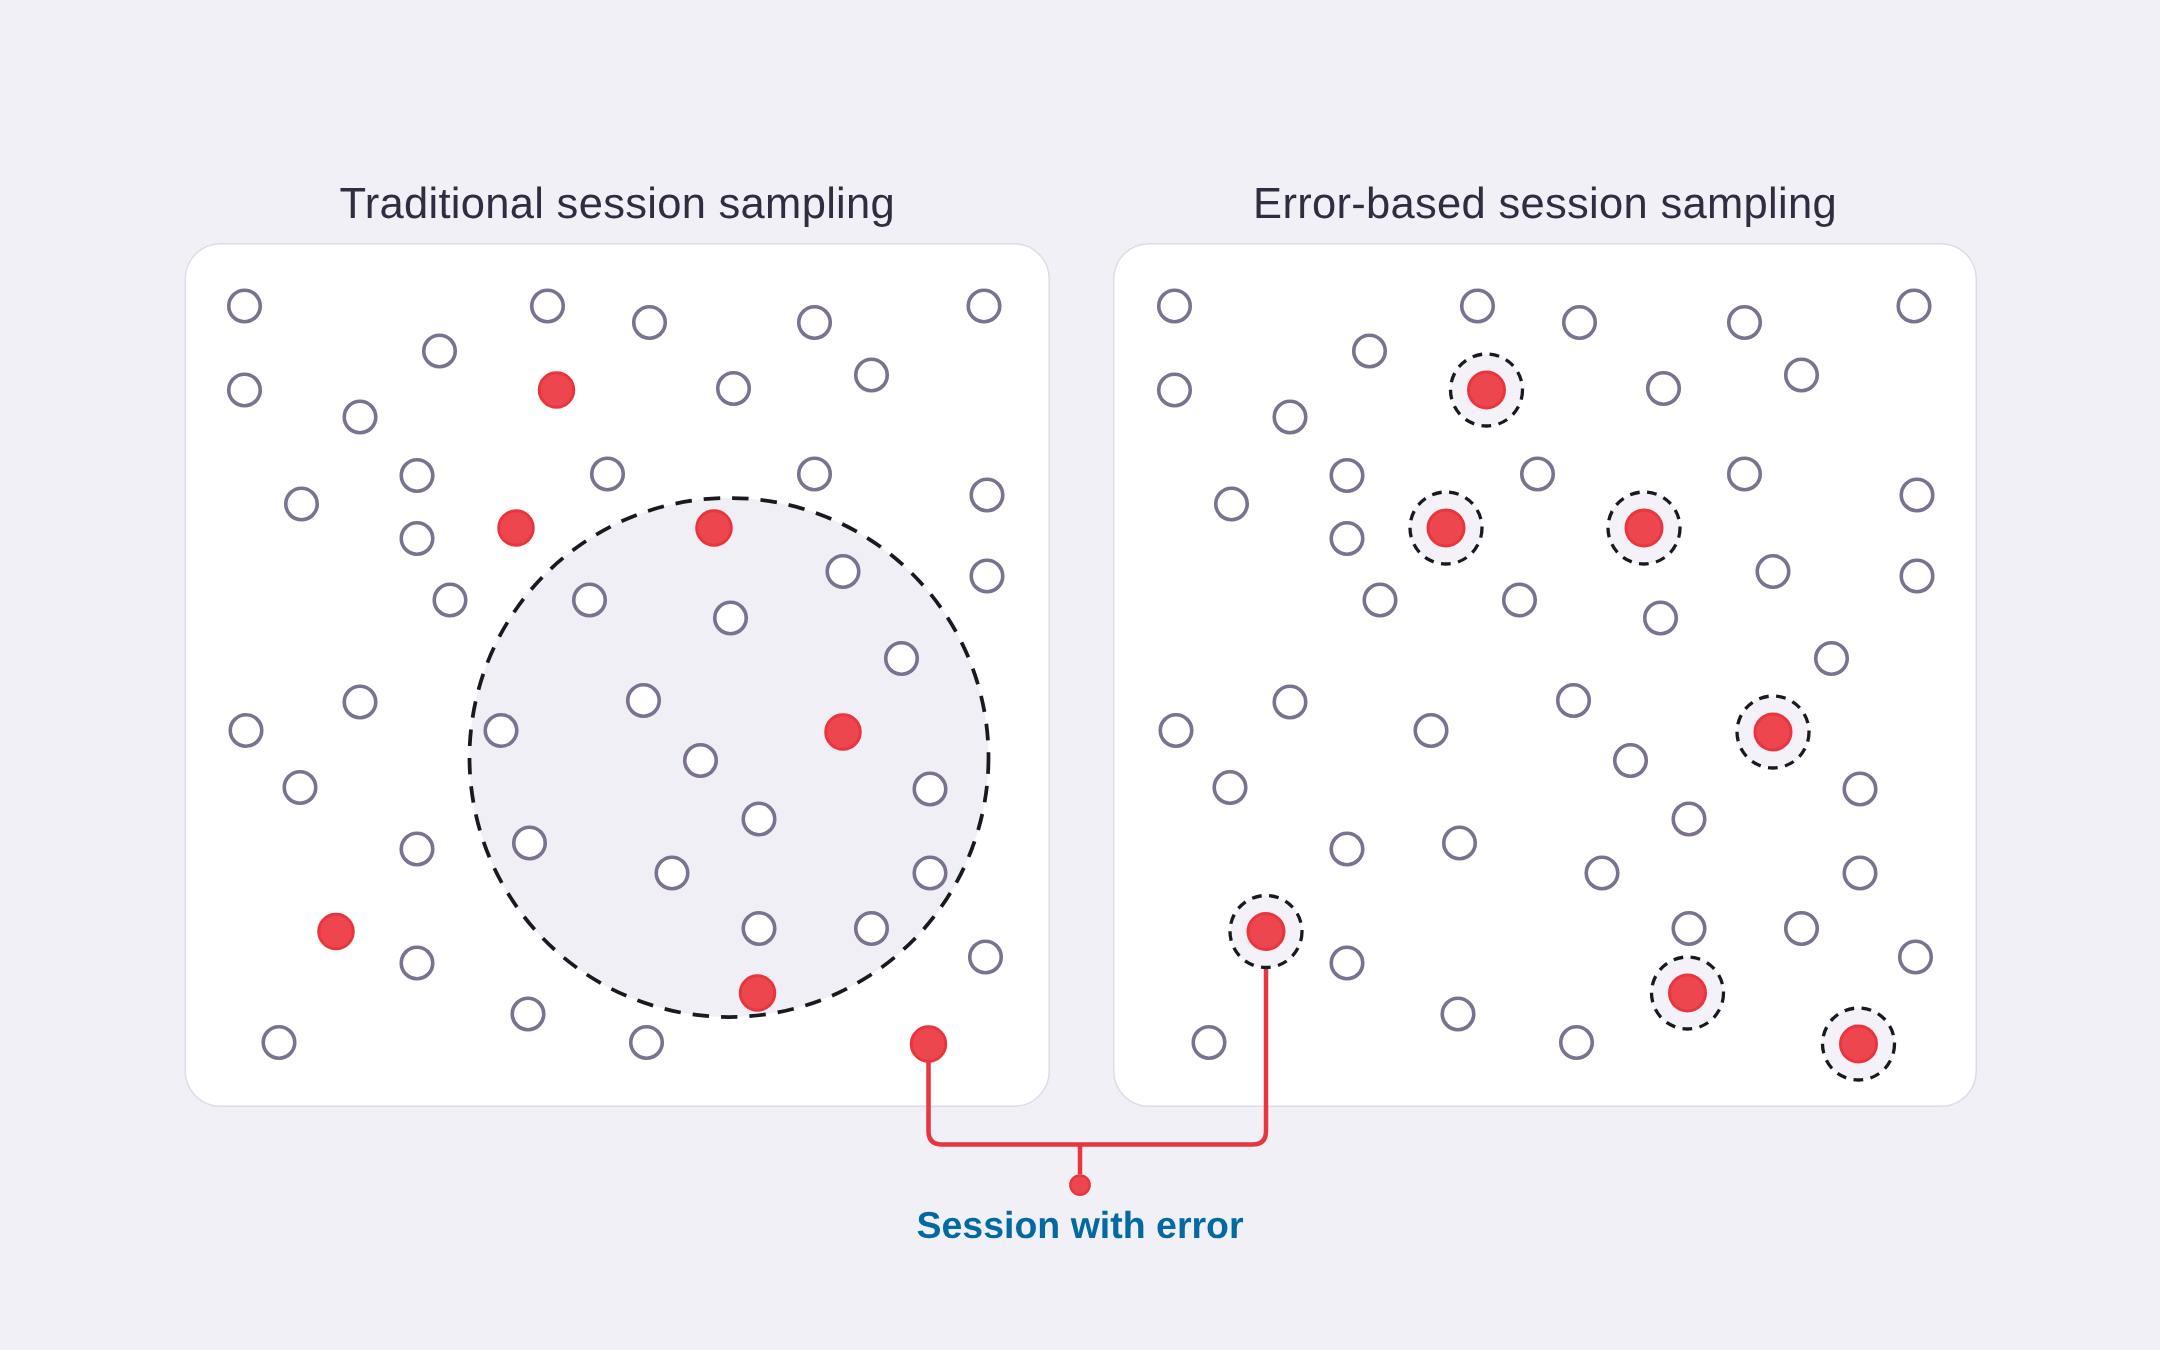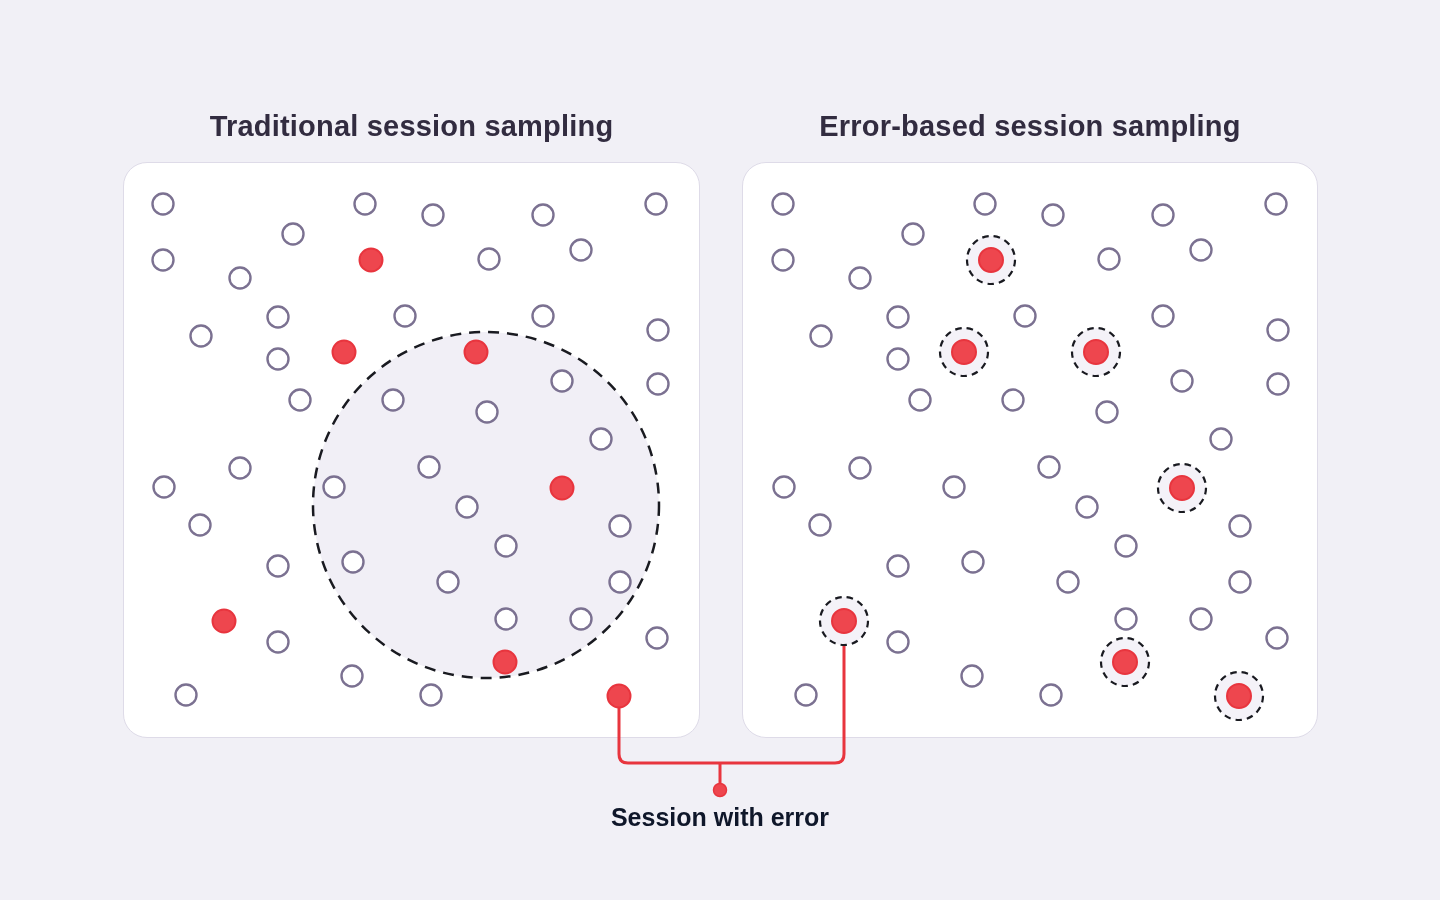--- a/index.html
+++ b/index.html
@@ -7,31 +7,31 @@
     width:1440px;height:900px;position:relative;overflow:hidden;
     background:#f1f0f6;
     font-family:"Liberation Sans", sans-serif;
   }
   .panel{
     position:absolute;background:#ffffff;
     border:1.5px solid #dedbe8;border-radius:24px;
     box-sizing:border-box;
   }
   .title{
-    position:absolute;top:106px;height:40px;
-    color:#322c40;font-size:29px;font-weight:700;
+    position:absolute;top:116px;height:40px;
+    color:#322c40;font-size:29px;font-weight:400;
     text-align:center;line-height:40px;letter-spacing:0.2px;
   }
   #diagram-svg{
     position:absolute;left:0;top:0;width:1440px;height:900px;
     pointer-events:none;
   }
   .error-label{
     position:absolute;top:803px;width:400px;
-    color:#0f172a;font-size:25px;font-weight:700;
+    color:#0369a1;font-size:25px;font-weight:700;
     text-align:center;
   }
 </style>
 </head>
 <body>
 
 <div class="title" id="title-left" style="left: 123px; width: 577px;">Traditional session sampling</div>
 <div class="title" id="title-right" style="left: 742px; width: 576px;">Error-based session sampling</div>
 
 <div class="panel" id="panel-left" style="left: 123px; top: 162px; width: 577px; height: 576px;"></div>

